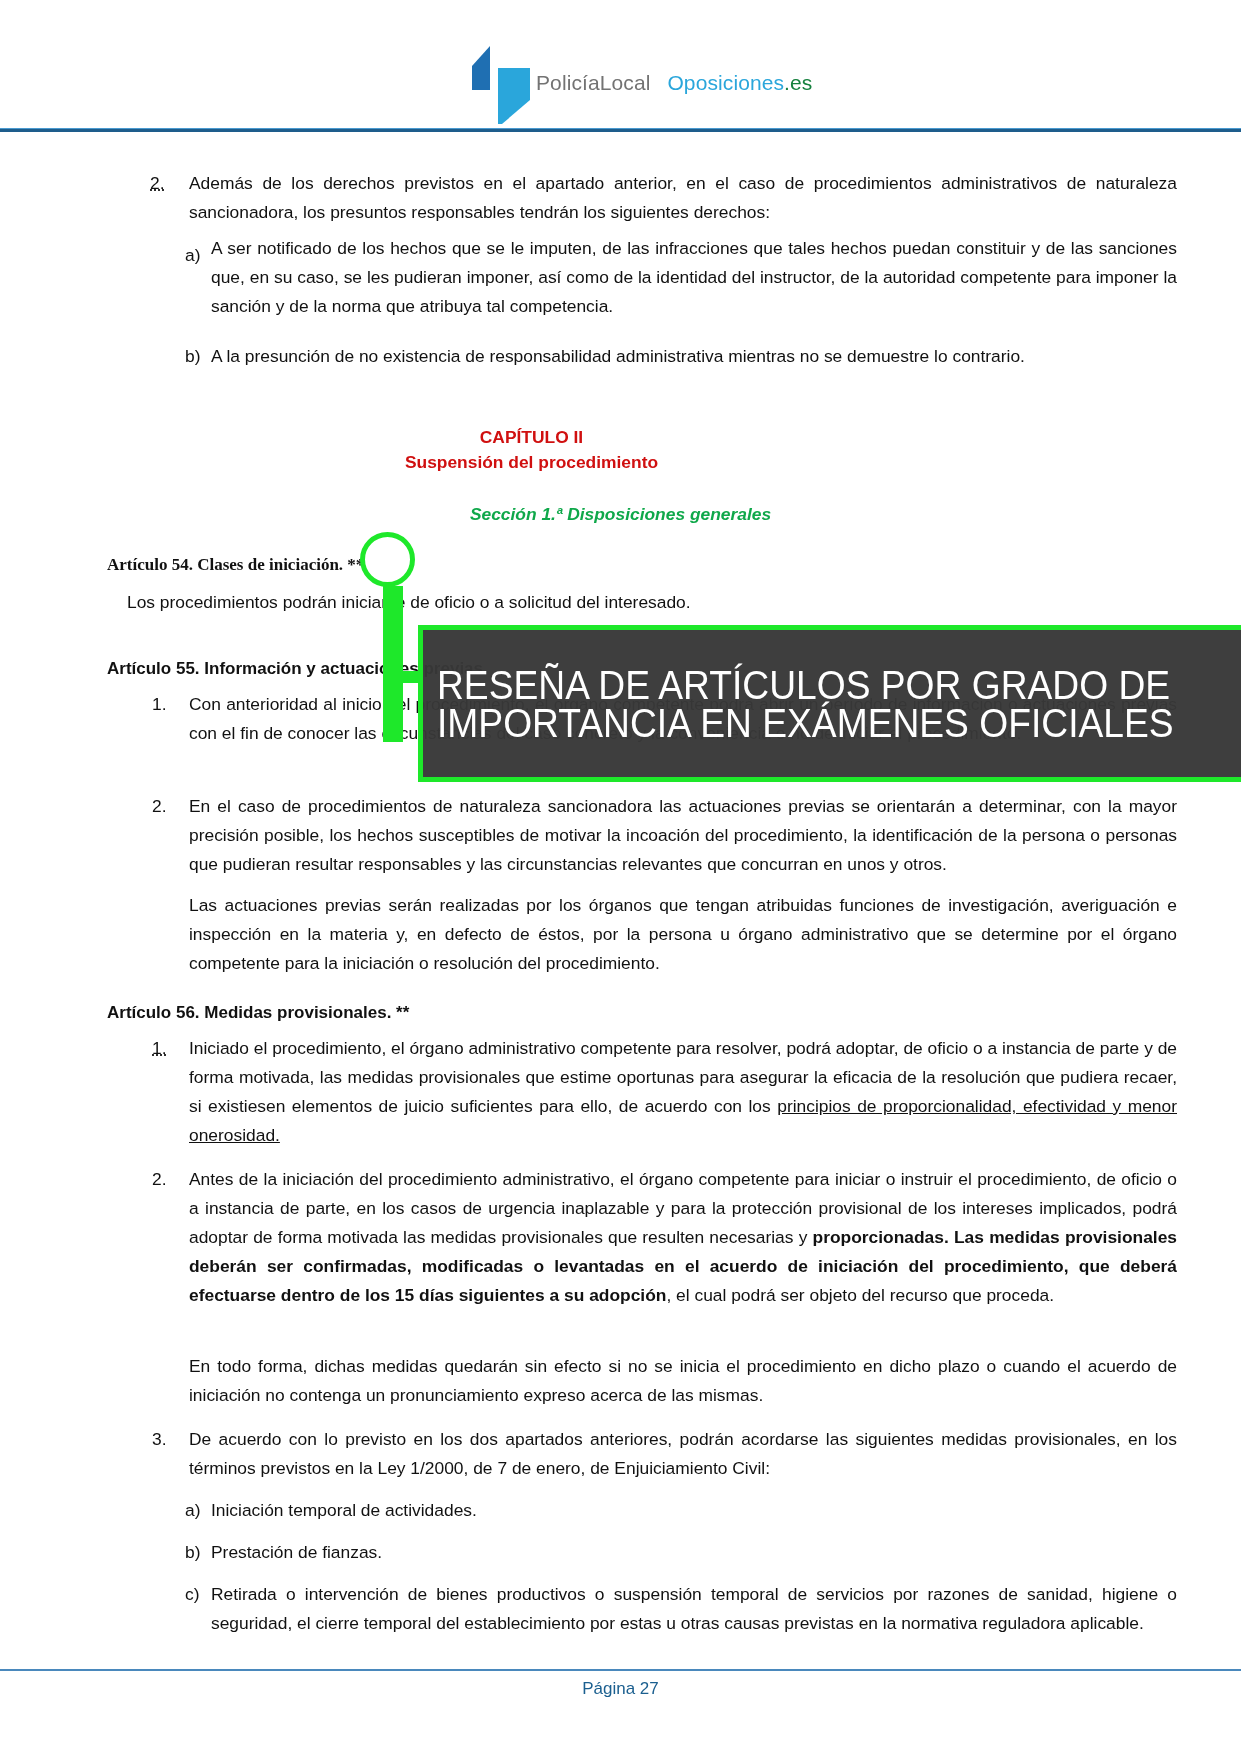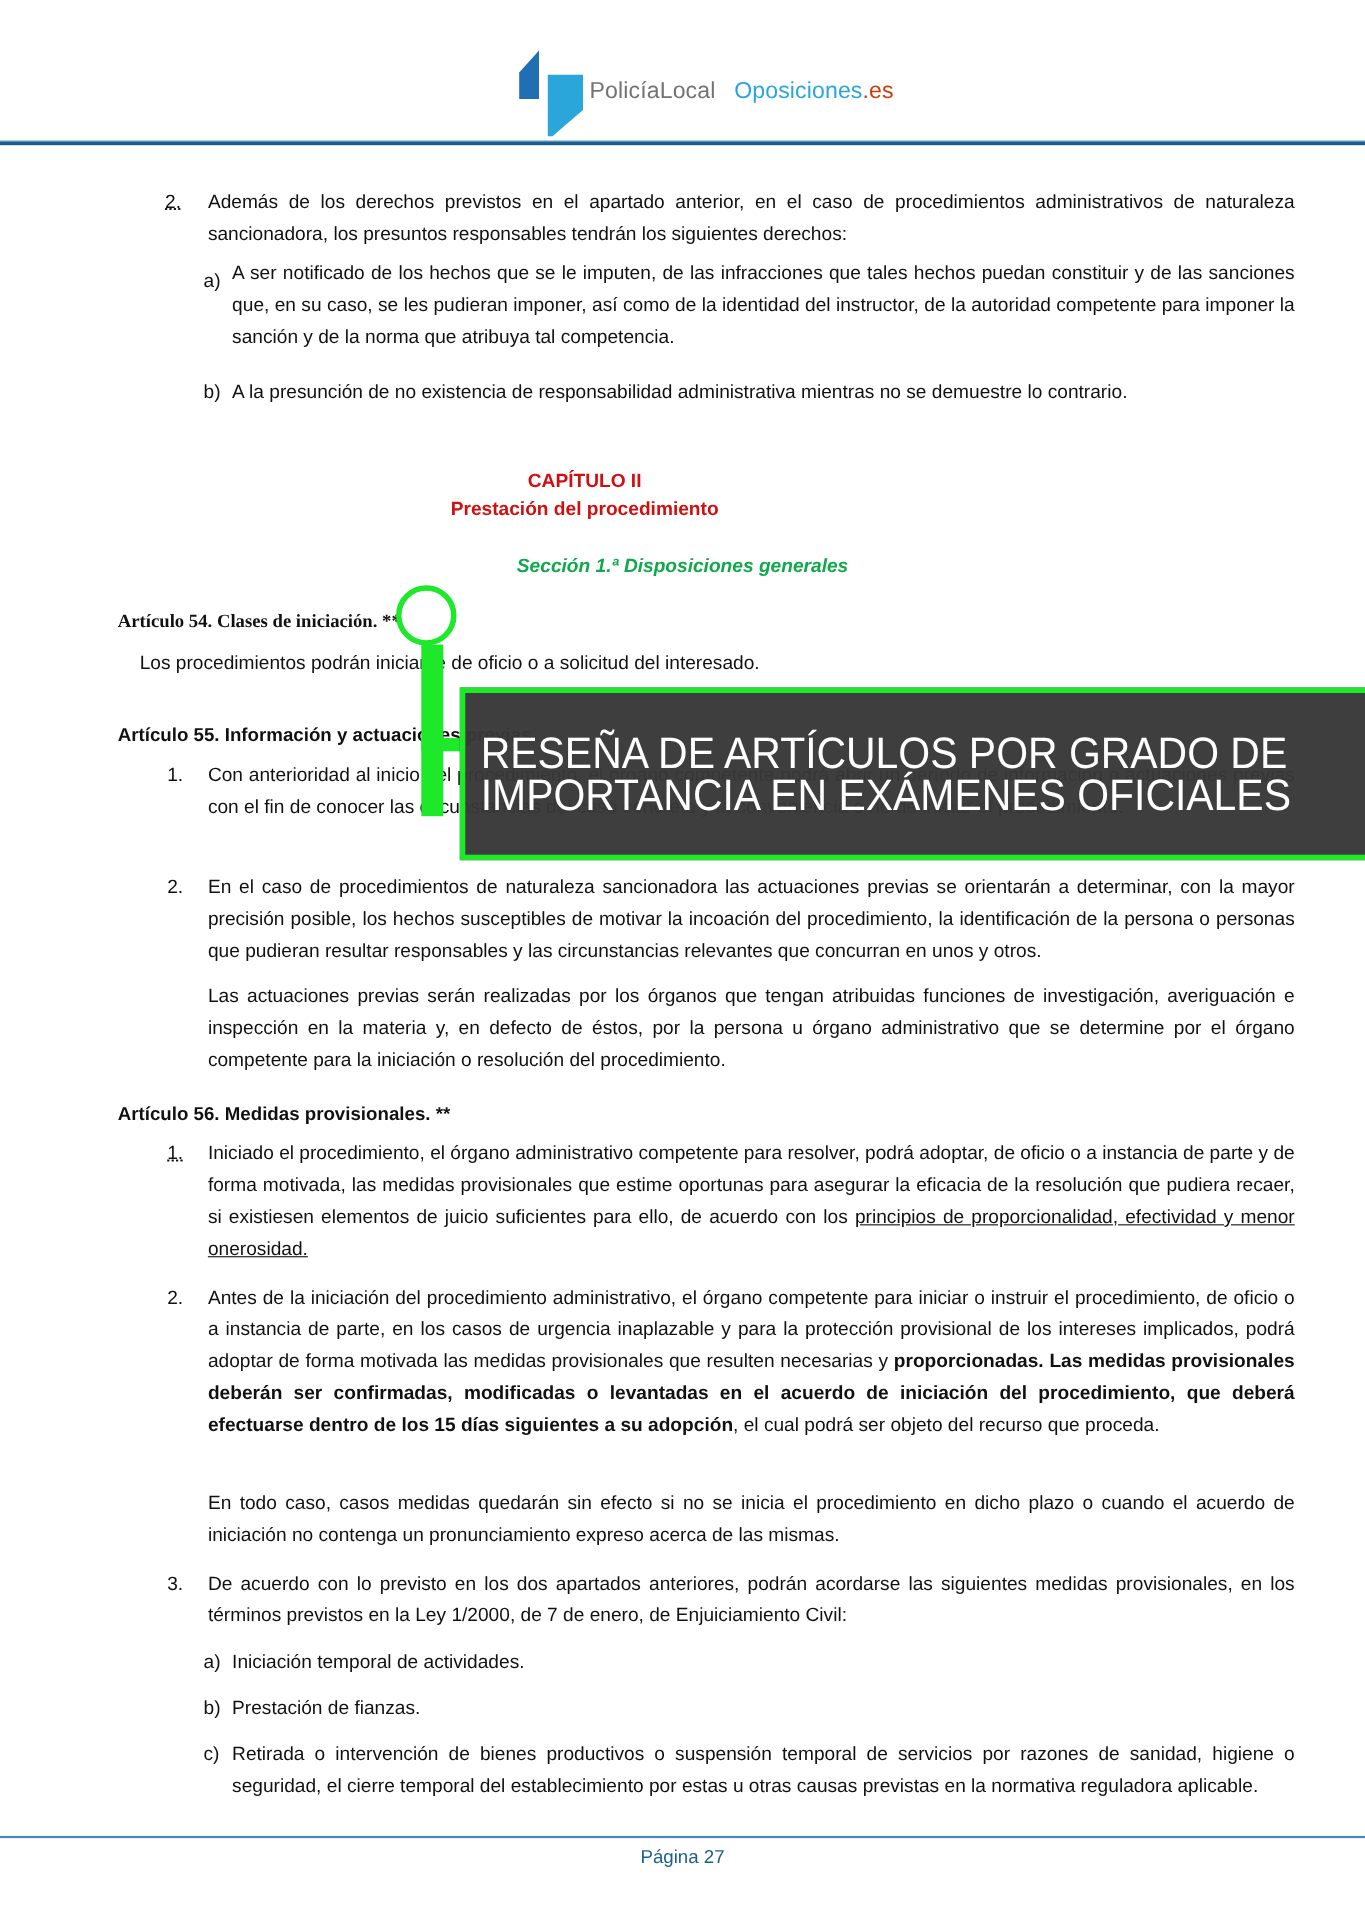--- a/index.html
+++ b/index.html
@@ -5,21 +5,21 @@
   html, body { margin: 0; padding: 0; background: #ffffff; }
   body { width: 1241px; height: 1755px; position: relative; overflow: hidden;
          font-family: "Liberation Sans", sans-serif; color: #111; }
   .abs { position: absolute; }
   
   .logo { left: 470px; top: 44px; width: 330px; height: 80px; }
   .logo svg { position: absolute; left: 0; top: 0; }
   .logo-text { position: absolute; left: 66px; top: 27px; font-size: 21px; white-space: nowrap; letter-spacing: 0.1px; }
   .lt-1 { color: #737373; }
   .lt-2 { color: #2aa6db; padding-left: 17px; }
-  .lt-3 { color: #c2410c; text-align: center; }
+  .lt-3 { color: #15803d; text-align: center; }
   .header-rule { left: 0; top: 128px; width: 1241px; height: 3px; background: #1e5d8c; border-top: 1px solid #4a9ad0; }
   .footer-rule { left: 0; top: 1669px; width: 1241px; height: 2px; background: #4a88bc; }
   .page-num { left: 0; width: 1241px; top: 1679px; text-align: center; font-size: 17px; color: #1b5f8f; }
 
   .txt { font-size: 17.4px; line-height: 29px; text-align: justify; }
   .num { position: absolute; font-size: 17.4px; line-height: 29px; }
   .num.u { text-decoration: underline dotted; }
   .head { font-weight: bold; font-size: 17px; line-height: 29px; white-space: nowrap; }
   .cap { left: 0; width: 1063px; text-align: center; color: #d01010; font-weight: bold; font-size: 17.4px; line-height: 26px; }
   .sec { left: 0; width: 1241px; text-align: center; color: #0fa84a; font-weight: bold; font-style: italic; font-size: 17.4px; line-height: 26px; }
@@ -48,41 +48,41 @@
 <div class="num u" style="left:150px; top:169px;">2.</div>
 <div class="abs txt" style="left:189px; top:169px; width:988px;">Además de los derechos previstos en el apartado anterior, en el caso de procedimientos administrativos de naturaleza sancionadora, los presuntos responsables tendrán los siguientes derechos:</div>
 
 <div class="num" style="left:185px; top:241px;">a)</div>
 <div class="abs txt" style="left:211px; top:234px; width:966px;">A ser notificado de los hechos que se le imputen, de las infracciones que tales hechos puedan constituir y de las sanciones que, en su caso, se les pudieran imponer, así como de la identidad del instructor, de la autoridad competente para imponer la sanción y de la norma que atribuya tal competencia.</div>
 
 <div class="num" style="left:185px; top:342px;">b)</div>
 <div class="abs txt" style="left:211px; top:342px; width:966px; text-align:left;">A la presunción de no existencia de responsabilidad administrativa mientras no se demuestre lo contrario.</div>
 
 <div class="abs cap" style="top:424px;">CAPÍTULO II</div>
-<div class="abs cap" style="top:449px;">Prestación del procedimiento</div>
+<div class="abs cap" style="top:449px;">Suspensión del procedimiento</div>
 <div class="abs sec" style="top:501px;">Sección 1.ª Disposiciones generales</div>
 
 <div class="abs head" style="left:107px; top:550px;font-family:Liberation Serif, serif;">Artículo 54. Clases de iniciación. **</div>
 <div class="abs txt" style="left:127px; top:588px; width:1000px; text-align:left;">Los procedimientos podrán iniciarse de oficio o a solicitud del interesado.</div>
 
 <div class="abs head" style="left:107px; top:654px;">Artículo 55. Información y actuaciones previas.</div>
 <div class="num" style="left:152px; top:690px;">1.</div>
 <div class="abs txt" style="left:189px; top:690px; width:988px;">Con anterioridad al inicio del procedimiento, el órgano competente podrá abrir un período de información o actuaciones previas con el fin de conocer las circunstancias del caso concreto y la conveniencia o no de iniciar el procedimiento.</div>
 
 <div class="num" style="left:152px; top:792px;">2.</div>
 <div class="abs txt" style="left:189px; top:792px; width:988px;">En el caso de procedimientos de naturaleza sancionadora las actuaciones previas se orientarán a determinar, con la mayor precisión posible, los hechos susceptibles de motivar la incoación del procedimiento, la identificación de la persona o personas que pudieran resultar responsables y las circunstancias relevantes que concurran en unos y otros.</div>
 <div class="abs txt" style="left:189px; top:891px; width:988px;">Las actuaciones previas serán realizadas por los órganos que tengan atribuidas funciones de investigación, averiguación e inspección en la materia y, en defecto de éstos, por la persona u órgano administrativo que se determine por el órgano competente para la iniciación o resolución del procedimiento.</div>
 
 <div class="abs head" style="left:107px; top:998px;">Artículo 56. Medidas provisionales. **</div>
 <div class="num u" style="left:152px; top:1034px;">1.</div>
 <div class="abs txt" style="left:189px; top:1034px; width:988px;"><span>Iniciado el procedimiento, el órgano administrativo competente para resolver, podrá adoptar, de oficio o a instancia de parte y de forma motivada, las medidas provisionales que estime oportunas para asegurar la eficacia de la resolución que pudiera recaer, si existiesen elementos de juicio suficientes para ello, de acuerdo con los </span><span class="ul">principios de proporcionalidad, efectividad y menor onerosidad.</span></div>
 
 <div class="num" style="left:152px; top:1165px;">2.</div>
 <div class="abs txt" style="left:189px; top:1165px; width:988px;"><span>Antes de la iniciación del procedimiento administrativo, el órgano competente para iniciar o instruir el procedimiento, de oficio o a instancia de parte, en los casos de urgencia inaplazable y para la protección provisional de los intereses implicados, podrá adoptar de forma motivada las medidas provisionales que resulten necesarias y </span><b>proporcionadas. Las medidas provisionales deberán ser confirmadas, modificadas o levantadas en el acuerdo de iniciación del procedimiento, que deberá efectuarse dentro de los 15 días siguientes a su adopción</b><span>, el cual podrá ser objeto del recurso que proceda.</span></div>
-<div class="abs txt" style="left:189px; top:1352px; width:988px;">En todo caso, casos medidas quedarán sin efecto si no se inicia el procedimiento en dicho plazo o cuando el acuerdo de iniciación no contenga un pronunciamiento expreso acerca de las mismas.</div>
+<div class="abs txt" style="left:189px; top:1352px; width:988px;">En todo forma, dichas medidas quedarán sin efecto si no se inicia el procedimiento en dicho plazo o cuando el acuerdo de iniciación no contenga un pronunciamiento expreso acerca de las mismas.</div>
 
 <div class="num" style="left:152px; top:1425px;">3.</div>
 <div class="abs txt" style="left:189px; top:1425px; width:988px;">De acuerdo con lo previsto en los dos apartados anteriores, podrán acordarse las siguientes medidas provisionales, en los términos previstos en la Ley 1/2000, de 7 de enero, de Enjuiciamiento Civil:</div>
 
 <div class="num" style="left:185px; top:1496px;">a)</div>
 <div class="abs txt" style="left:211px; top:1496px; width:966px;">Iniciación temporal de actividades.</div>
 
 <div class="num" style="left:185px; top:1538px;">b)</div>
 <div class="abs txt" style="left:211px; top:1538px; width:966px;">Prestación de fianzas.</div>
 

